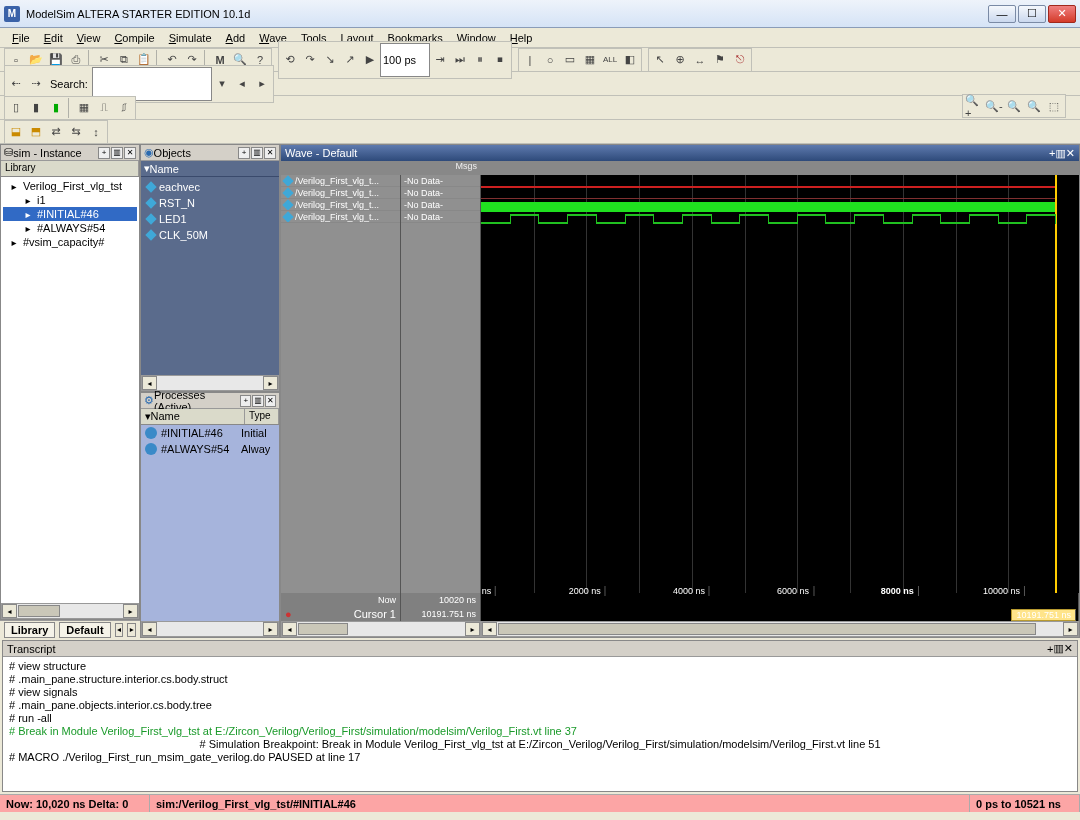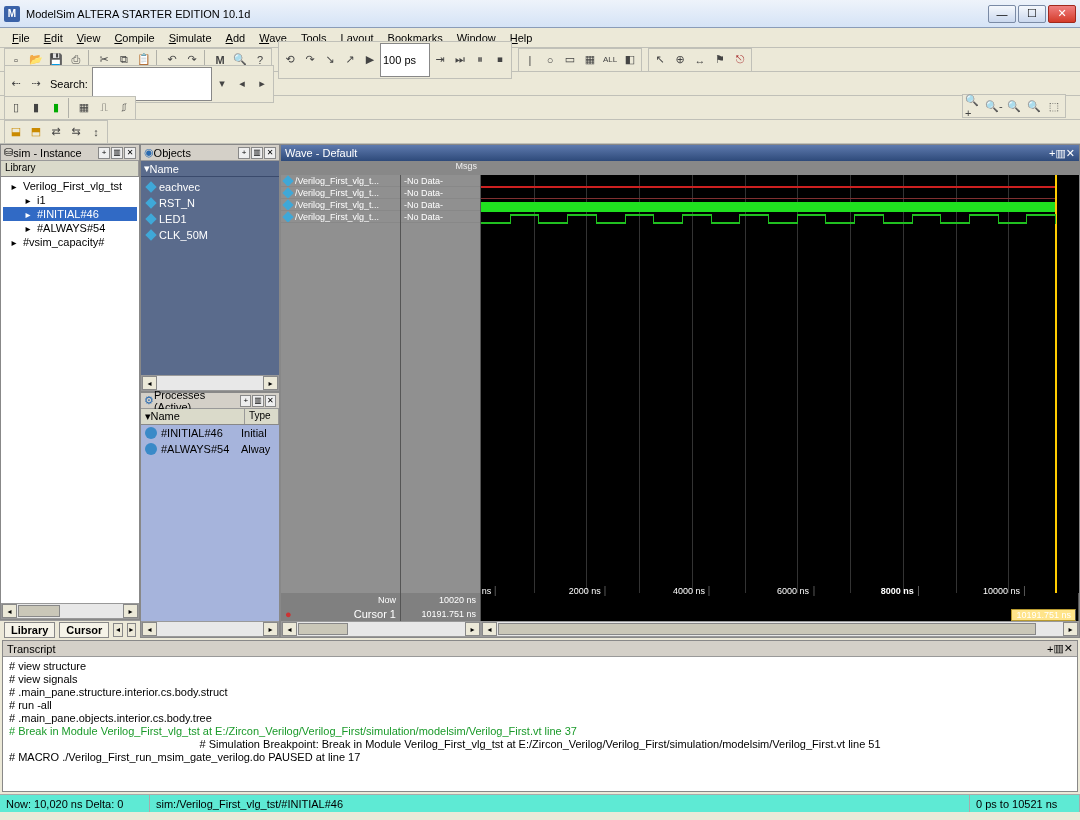--- a/index.html
+++ b/index.html
@@ -52,21 +52,21 @@
 .scrollbar-h{height:16px;background:#ddd;border:1px solid #999;display:flex;align-items:center;}
 .sb-btn{width:15px;height:14px;background:#ece9d8;border:1px solid #888;display:flex;align-items:center;justify-content:center;font-size:8px;}
 .sb-track{flex:1;height:14px;background:#e8e8e8;position:relative;}
 .sb-thumb{position:absolute;height:12px;top:1px;background:#cac7b8;border:1px solid #888;}
 .bottom-tabs{height:18px;background:#ece9d8;display:flex;align-items:center;padding:0 4px;gap:4px;border-top:1px solid #999;}
 .btab{padding:1px 6px;border:1px solid #888;background:#f5f3e8;font-size:10px;display:flex;align-items:center;gap:3px;font-weight:bold;}
 .transcript{height:152px;border:1px solid #888;background:#fff;display:flex;flex-direction:column;margin:2px;}
 .trans-title{height:16px;background:#d4d0c8;border-bottom:1px solid #999;padding:0 4px;display:flex;align-items:center;font-size:10px;}
 .trans-body{flex:1;padding:3px 6px;font-family:'Courier New',monospace;font-size:11px;overflow:auto;background:#fff;}
 .trans-body div{white-space:pre;line-height:13px;}
-.statusbar{height:18px;background:#5eead4;border-top:1px solid #aaa;display:flex;font-size:10px;}
+.statusbar{height:18px;background:#fca5a5;border-top:1px solid #aaa;display:flex;font-size:10px;font-weight:bold;}
 .statusbar div{border-right:1px solid #aaa;padding:0 6px;height:100%;display:flex;align-items:center;}
 .tool-group{display:flex;align-items:center;border:1px solid #c0c0b8;padding:1px;margin-right:4px;background:#ece9d8;}
 .zoom-tools{position:absolute;right:10px;top:94px;}
 .diamond{width:8px;height:8px;background:#3fa8d8;transform:rotate(45deg);display:inline-block;}
 </style>
 </head>
 <body>
 
 <div class="titlebar">
   <div class="titlebar-icon">M</div>
@@ -229,21 +229,21 @@
             <div class="sb-thumb" style="left:1px;width:40%;"></div>
           </div>
           <div class="sb-btn">▸</div>
         </div>
     </div>
     <div class="bottom-tabs">
       <div class="btab">
           <span>Library</span>
         </div>
       <div class="btab">
-          <span>Cursor</span>
+          <span>Default</span>
         </div>
       <div class="sb-btn">◂</div>
       <div class="sb-btn">▸</div>
     </div>
   </div>
 
   <div class="col" style="width:140px;">
     <div class="panel" style="height:248px;">
       <div class="panel-title">
         <span style="color:#2a6ab0;">◉</span>
@@ -449,24 +449,24 @@
 <div class="transcript">
   <div class="trans-title">
     <span>Transcript</span>
     <span class="spacer" style="flex:1;"></span>
     <span class="pbtn">+</span>
     <span class="pbtn">▥</span>
     <span class="pbtn">✕</span>
   </div>
   <div class="trans-body" id="trans-body">
       <div style="color: rgb(0, 0, 0);"># view structure</div>
+      <div style="color: rgb(0, 0, 0);"># .main_pane.structure.interior.cs.body.struct</div>
       <div style="color: rgb(0, 0, 0);"># view signals</div>
-      <div style="color: rgb(0, 0, 0);"># .main_pane.structure.interior.cs.body.struct</div>
+      <div style="color: rgb(0, 0, 0);"># .main_pane.objects.interior.cs.body.tree</div>
       <div style="color: rgb(0, 0, 0);"># run -all</div>
-      <div style="color: rgb(0, 0, 0);"># .main_pane.objects.interior.cs.body.tree</div>
       <div style="color: rgb(26, 154, 42);"># Break in Module Verilog_First_vlg_tst at E:/Zircon_Verilog/Verilog_First/simulation/modelsim/Verilog_First.vt line 37</div>
       <div style="color: rgb(0, 0, 0); text-align: center;"># Simulation Breakpoint: Break in Module Verilog_First_vlg_tst at E:/Zircon_Verilog/Verilog_First/simulation/modelsim/Verilog_First.vt line 51</div>
       <div style="color: rgb(0, 0, 0);"># MACRO ./Verilog_First_run_msim_gate_verilog.do PAUSED at line 17</div>
       <div style="color: rgb(0, 0, 0);"></div>
     </div>
 </div>
 
 <div class="statusbar">
   <div style="width:150px;">Now: 10,020 ns  Delta: 0</div>
   <div style="flex:1;">sim:/Verilog_First_vlg_tst/#INITIAL#46</div>

